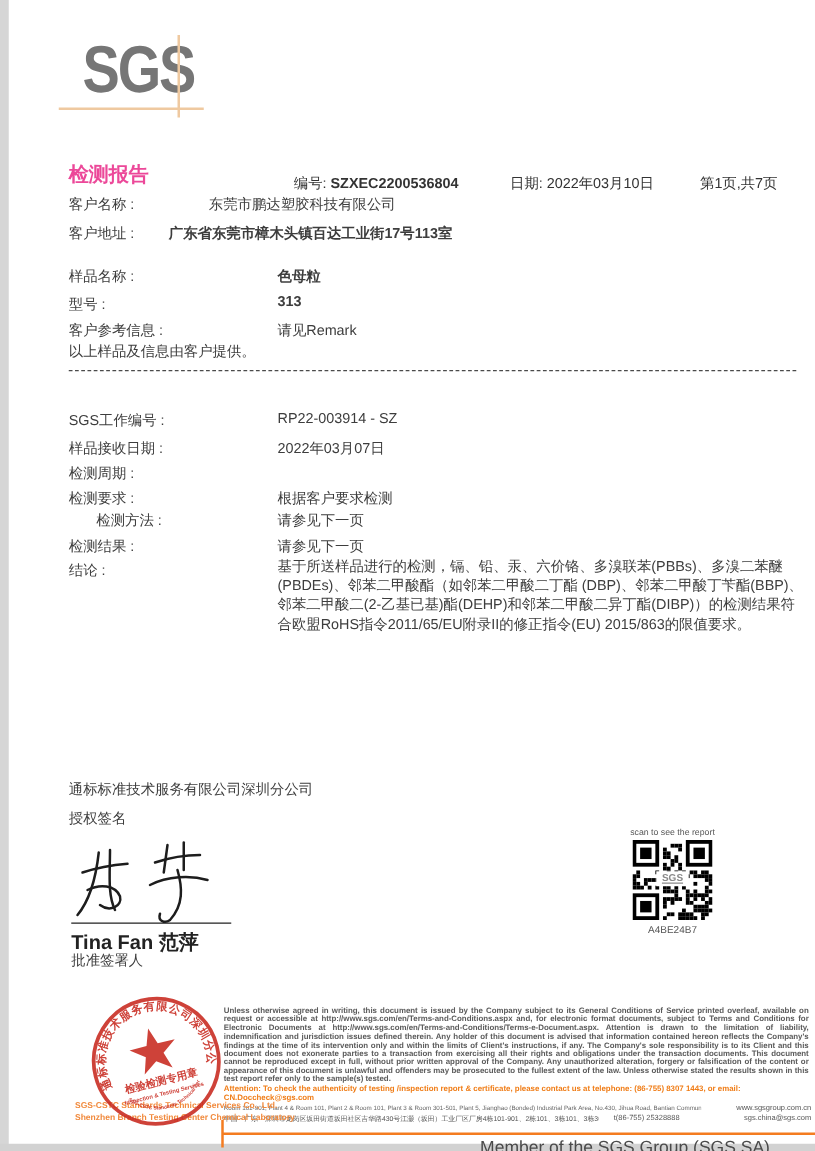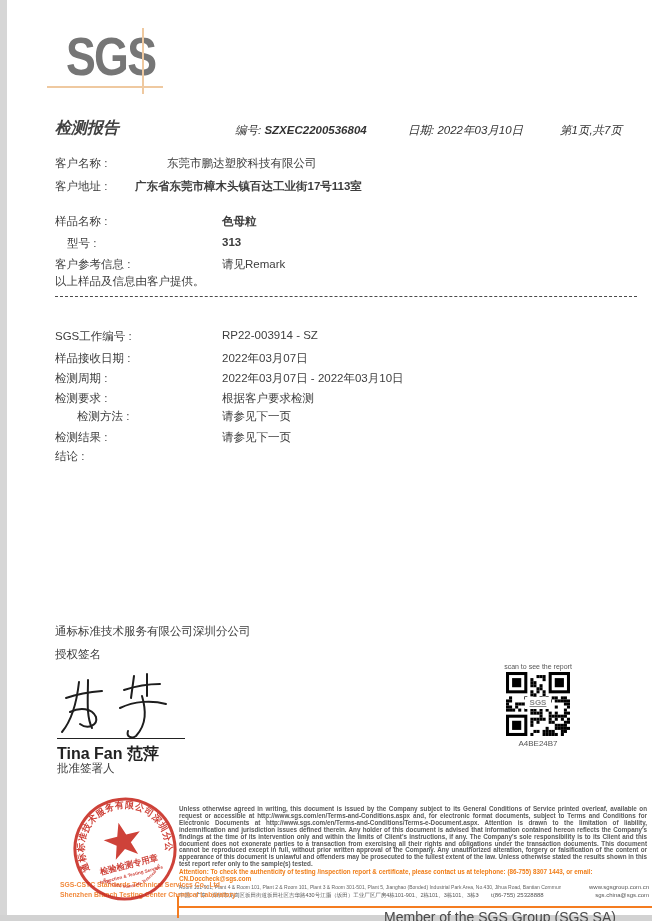--- a/index.html
+++ b/index.html
@@ -12,22 +12,22 @@
   .edge-bottom{position:absolute;left:0;top:915px;width:652px;height:6px;background:#d2d2d2;}
   .abs{position:absolute;}
   
   .logo-text{
     position:absolute;left:66px;top:26px;font-size:52px;font-weight:700;color:#767676;
     letter-spacing:-2px;transform:scaleX(.86) scaleY(1.02);transform-origin:left top;
   }
   .logo-hline{position:absolute;left:47px;top:86px;width:116px;height:2px;background:#efc9a0;}
   .logo-vline{position:absolute;left:142px;top:28px;width:2px;height:66px;background:#efc9a0;}
   
-  .doc-title{position:absolute;left:55px;top:118px;font-size:16px;font-weight:700;color:#404040;font-style:italic;}
-  .hmeta{position:absolute;top:123px;font-size:11.5px;color:#333;font-style:italic;}
+  .doc-title{position:absolute;left:55px;top:130px;font-size:16px;font-weight:700;color:#ec4899;}
+  .hmeta{position:absolute;top:139px;font-size:11.5px;color:#333;}
   
   .flabel{position:absolute;left:55px;font-size:11.5px;color:#3d3d3d;}
   .fvalue{position:absolute;font-size:11.5px;color:#3d3d3d;}
   .dash-sep{position:absolute;left:55px;top:296px;width:582px;border-top:1.5px dashed #4a4a4a;}
   .conclusion{
     position:absolute;left:222px;top:447px;width:424px;font-size:11.5px;line-height:15.2px;color:#3d3d3d;
   }
   
   .sig-company{position:absolute;left:55px;top:624px;font-size:11.5px;}
   .sig-auth{position:absolute;left:55px;top:647px;font-size:11.5px;}
@@ -86,49 +86,49 @@
 
   <div class="flabel" style="top:156px;">客户名称 :</div>
   <div class="fvalue" style="left:135px;top:156px;margin-left:32px;">东莞市鹏达塑胶科技有限公司</div>
 
   <div class="flabel" style="top:179px;">客户地址 :</div>
   <div class="fvalue" style="left:135px;top:179px;font-weight:bold;">广东省东莞市樟木头镇百达工业街17号113室</div>
 
   <div class="flabel" style="top:214px;">样品名称 :</div>
   <div class="fvalue" style="left:222px;top:214px;font-weight:bold;">色母粒</div>
 
-  <div class="flabel" style="top:236px;margin-left:12px;">型号 :</div>
+  <div class="flabel" style="top:236px;">型号 :</div>
   <div class="fvalue" style="left:222px;top:236px;font-weight:bold;">313</div>
 
   <div class="flabel" style="top:257px;">客户参考信息 :</div>
   <div class="fvalue" style="left:222px;top:257px;">请见Remark</div>
 
   <div class="flabel" style="top:274px;">以上样品及信息由客户提供。</div>
 
   <div class="dash-sep"></div>
 
   <div class="flabel" style="top:329px;">SGS工作编号 :</div>
   <div class="fvalue" style="left:222px;top:329px;">RP22-003914 - SZ</div>
 
   <div class="flabel" style="top:351px;">样品接收日期 :</div>
   <div class="fvalue" style="left:222px;top:351px;">2022年03月07日</div>
 
   <div class="flabel" style="top:371px;">检测周期 :</div>
-  <div class="fvalue" style="left:222px;top:371px;">2022年03月07日 - 2022年03月10日</div>
 
   <div class="flabel" style="top:391px;">检测要求 :</div>
   <div class="fvalue" style="left:222px;top:391px;">根据客户要求检测</div>
 
   <div class="flabel" style="top:409px;margin-left:22px;">检测方法 :</div>
   <div class="fvalue" style="left:222px;top:409px;">请参见下一页</div>
 
   <div class="flabel" style="top:430px;">检测结果 :</div>
   <div class="fvalue" style="left:222px;top:430px;">请参见下一页</div>
 
   <div class="flabel" style="top:449px;">结论 :</div>
+  <div class="conclusion">基于所送样品进行的检测，镉、铅、汞、六价铬、多溴联苯(PBBs)、多溴二苯醚(PBDEs)、邻苯二甲酸酯（如邻苯二甲酸二丁酯 (DBP)、邻苯二甲酸丁苄酯(BBP)、邻苯二甲酸二(2-乙基已基)酯(DEHP)和邻苯二甲酸二异丁酯(DIBP)）的检测结果符合欧盟RoHS指令2011/65/EU附录II的修正指令(EU) 2015/863的限值要求。</div>
 
   <div class="sig-company">通标标准技术服务有限公司深圳分公司</div>
   <div class="sig-auth">授权签名</div>
 
   <svg class="abs" style="left:52px;top:668px;" width="150" height="72" viewBox="0 0 150 72">
     <g fill="none" stroke="#1d1d1d" stroke-width="2" stroke-linecap="round">
       <path d="M14,30 C26,26 38,24 50,23"></path>
       <path d="M27,14 C25,32 20,52 10,64"></path>
       <path d="M36,12 C36,30 34,48 40,60"></path>
       <path d="M18,44 C28,39 40,40 44,49 C46,57 36,62 28,56"></path>

